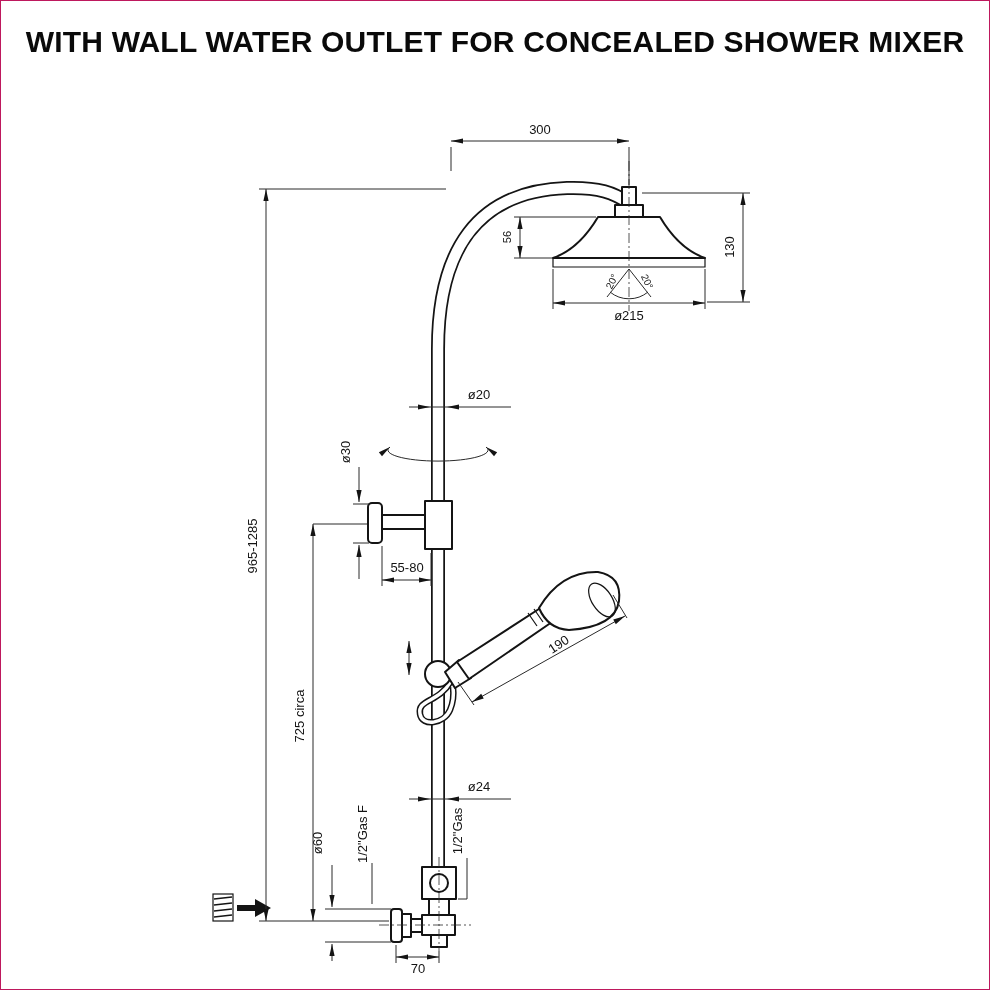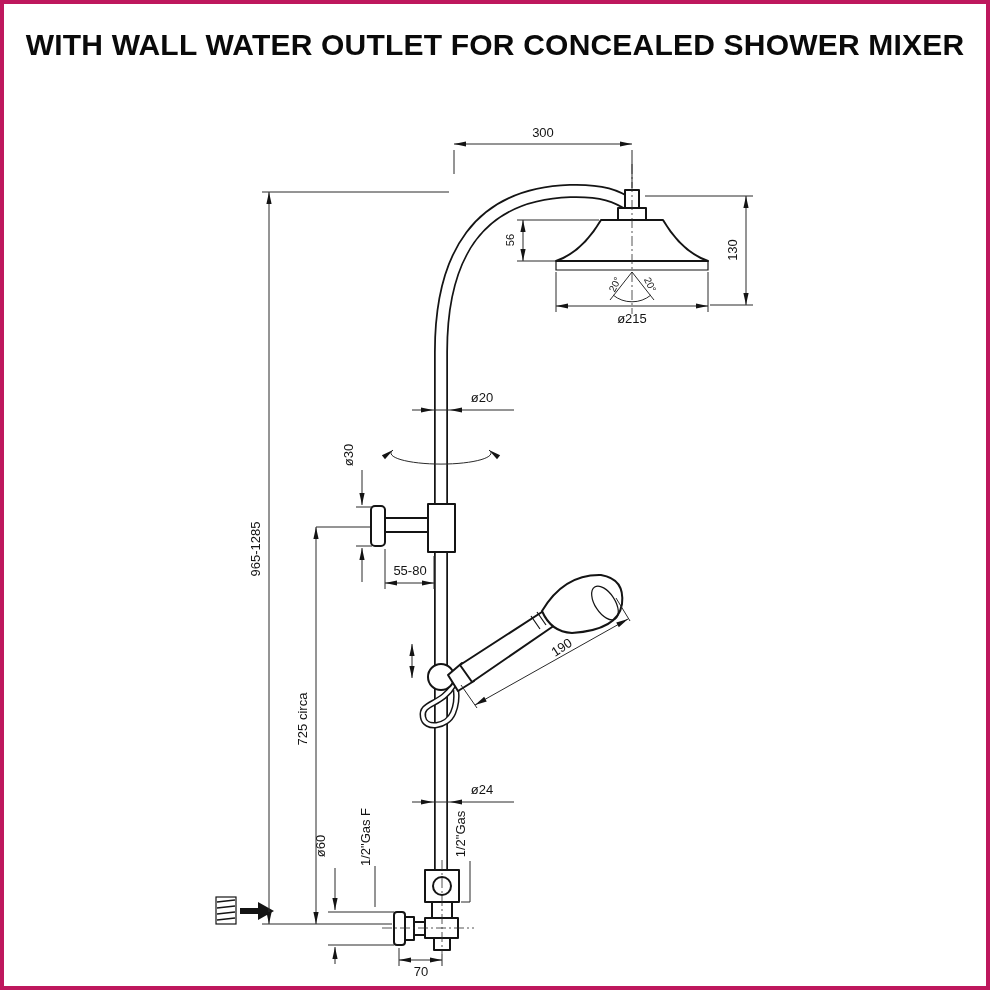--- a/index.html
+++ b/index.html
@@ -1,16 +1,16 @@
 <!DOCTYPE html>
 <html><head>
 <meta charset="utf-8">
 <style>
   html,body{margin:0;padding:0;background:#fff;}
-  .page{position:relative;width:990px;height:990px;background:#fff;border:4px solid #be185d;
+  .page{position:relative;width:990px;height:990px;background:#fff;border:1px solid #be185d;
         box-sizing:border-box;font-family:"Liberation Sans",sans-serif;overflow:hidden;}
   .title{position:absolute;top:24px;left:0;width:100%;text-align:center;font-size:30px;
          font-weight:bold;color:#0a0a0a;letter-spacing:.2px;white-space:nowrap;}
   svg{position:absolute;top:0;left:0;}
   svg text{font-family:"Liberation Sans",sans-serif;font-size:13px;fill:#141414;}
   .t11{font-size:11px}.t10{font-size:10px}
   .objf{fill:#fff;stroke:#141414;stroke-width:2;stroke-linejoin:round}
   .thin{fill:none;stroke:#141414;stroke-width:1.2}
   .dim{fill:none;stroke:#2a2a2a;stroke-width:1}
   .cl{fill:none;stroke:#2a2a2a;stroke-width:.8;stroke-dasharray:10 3 2 3}

